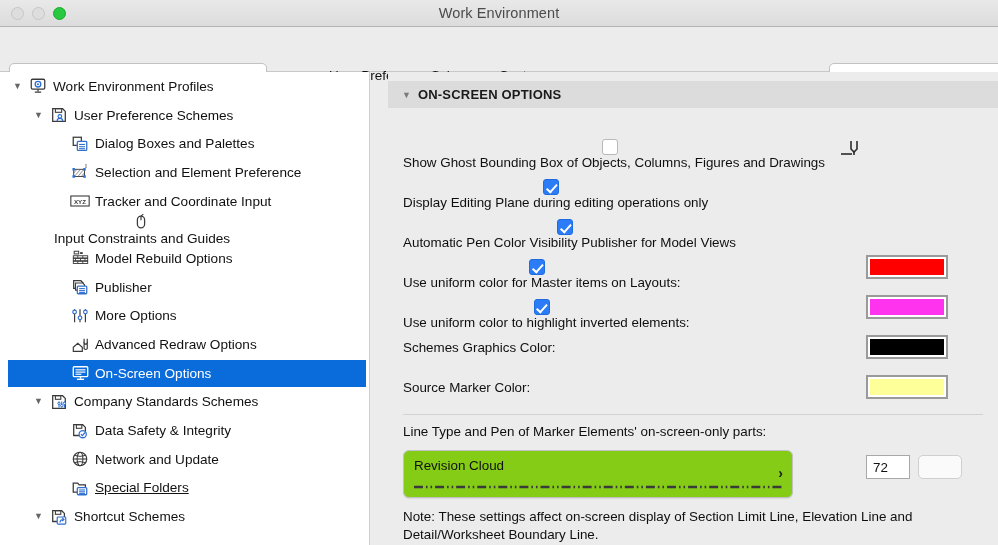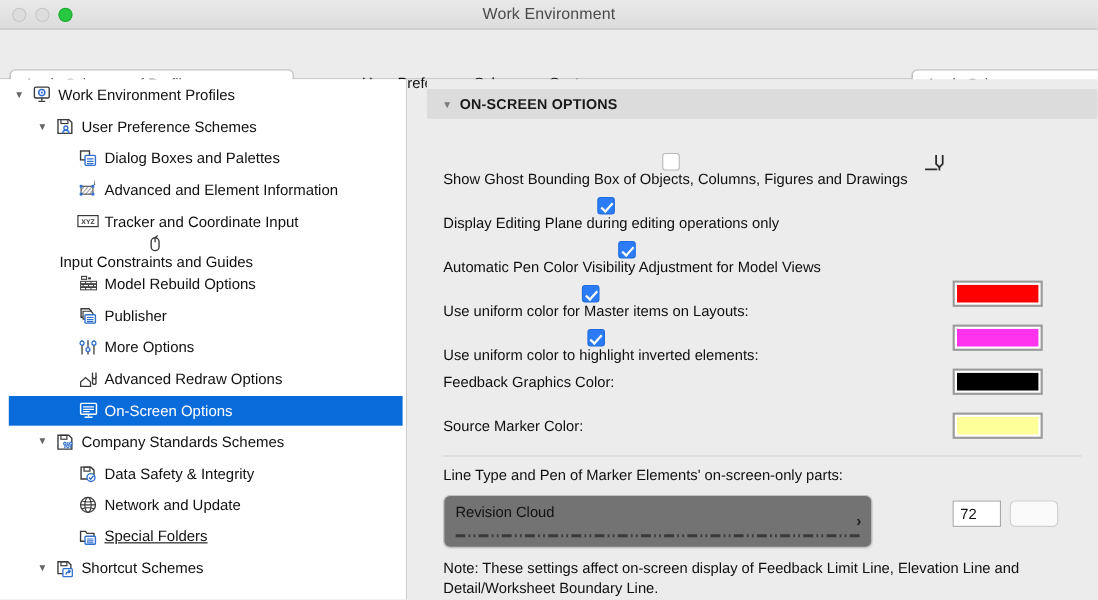--- a/index.html
+++ b/index.html
@@ -112,21 +112,21 @@
     border: 2px solid #9a9a9a; background: #fff;
     display: flex; align-items: center; justify-content: center;
   }
   .swatch i { display: block; width: 74px; height: 16px; }
 
   .divider { position: absolute; left: 15px; width: 580px; height: 1px; background: #d2d2d2; }
 
   .ltlabel { position: absolute; left: 15px; font-size: 13.4px; color: #0f0f0f; }
   .ltbox {
     position: absolute; left: 15px; width: 390px; height: 48px;
-    background: #737373; border: 1px solid #c2c2c2; border-radius: 6px;
+    background: #84cc16; border: 1px solid #c2c2c2; border-radius: 6px;
     box-shadow: 0 1px 1px rgba(0,0,0,.08);
   }
   .ltbox .t { position: absolute; left: 10px; top: 7px; font-size: 13.4px; color: #111; }
   .ltbox .chev { position: absolute; right: 9px; top: 14px; font-size: 14px; font-weight: bold; color: #1d1d1d; }
   .ltbox .dash { position: absolute; left: 10px; right: 10px; top: 34px; height: 4px; }
   .ltbox .dash svg { display: block; width: 100%; height: 4px; }
 
   .penicon { position: absolute; left: 452px; top: 64px; }
   .numfield {
     position: absolute; left: 478px; width: 44px; height: 24px;
@@ -231,21 +231,21 @@
                 </pattern>
               </defs>
               <rect x="3" y="7" width="12" height="8" fill="url(#hp)" stroke="#3a3a3a" stroke-width="1"></rect>
               <rect x="1.6" y="5.6" width="2.8" height="2.8" fill="#2f6fd0"></rect>
               <rect x="13.6" y="5.6" width="2.8" height="2.8" fill="#2f6fd0"></rect>
               <rect x="1.6" y="13.6" width="2.8" height="2.8" fill="#2f6fd0"></rect>
               <rect x="13.6" y="13.6" width="2.8" height="2.8" fill="#2f6fd0"></rect>
               <text x="15.5" y="5.4" font-size="8" font-family="serif" fill="#3a3a3a">i</text>
             </svg>
           </span>
-          <span class="lbl-t">Advanced and Element Information</span>
+          <span class="lbl-t">Selection and Element Preference</span>
         </div>
       </div>
       <div class="row">
         <div class="hl"></div>
         <div class="inner" style="padding-left: 52px;">
           <span class="tw empty"></span>
           <span class="ic" style="color: rgb(58, 58, 58);">
             <svg width="20" height="14" viewBox="0 0 24 14">
               <rect x="1" y="1" width="22" height="12" fill="none" stroke="#3a3a3a" stroke-width="1.3"></rect>
               <text x="12" y="10.3" text-anchor="middle" font-size="7.5" font-weight="bold" font-family="sans-serif" fill="#3a3a3a">XYZ</text>
@@ -450,40 +450,40 @@
       <span>Show Ghost Bounding Box of Objects, Columns, Figures and Drawings</span>
     </div>
 
     <div class="opt" style="top:107px">
       <span class="cb on"></span>
       <span>Display Editing Plane during editing operations only</span>
     </div>
 
     <div class="opt" style="top:147px">
       <span class="cb on"></span>
-      <span>Automatic Pen Color Visibility Adjustment for Model Views</span>
+      <span>Automatic Pen Color Visibility Publisher for Model Views</span>
     </div>
 
     <div class="opt" style="top:187px">
       <span class="cb on"></span>
       <span>Use uniform color for Master items on Layouts:</span>
     </div>
     <div class="swatch" style="top:183px">
       <i id="sw-master" style="background: rgb(255, 0, 0);"></i>
     </div>
 
     <div class="opt" style="top:227px">
       <span class="cb on"></span>
       <span>Use uniform color to highlight inverted elements:</span>
     </div>
     <div class="swatch" style="top:223px">
       <i id="sw-inverted" style="background: rgb(255, 51, 238);"></i>
     </div>
 
-    <div class="plainlbl" style="left:15px; top:268px">Feedback Graphics Color:</div>
+    <div class="plainlbl" style="left:15px; top:268px">Schemes Graphics Color:</div>
     <div class="swatch" style="top:263px">
       <i id="sw-feedback" style="background: rgb(0, 0, 0);"></i>
     </div>
 
     <div class="plainlbl" style="left:15px; top:308px">Source Marker Color:</div>
     <div class="swatch" style="top:303px">
       <i id="sw-source" style="background: rgb(255, 255, 153);"></i>
     </div>
 
     <div class="divider" style="top:342px"></div>
@@ -503,15 +503,15 @@
     <span class="penicon">
       <svg width="24" height="24" viewBox="0 0 24 24">
         <line x1="1" y1="18" x2="12" y2="18" stroke="#2c2c2c" stroke-width="1.6"></line>
         <path d="M11 5 L11 13 L14 16 L17 13 L17 5" fill="none" stroke="#2c2c2c" stroke-width="1.6"></path>
         <path d="M14 16 L14 19" stroke="#2c2c2c" stroke-width="1.6"></path>
       </svg>
     </span>
     <div class="numfield" style="top:383px">72</div>
     <div class="blankfield" style="top:383px"></div>
 
-    <div class="note" style="top:436px">Note: These settings affect on-screen display of Feedback Limit Line, Elevation Line and Detail/Worksheet Boundary Line.</div>
+    <div class="note" style="top:436px">Note: These settings affect on-screen display of Section Limit Line, Elevation Line and Detail/Worksheet Boundary Line.</div>
   </div>
 </div>
 
 </body></html>

